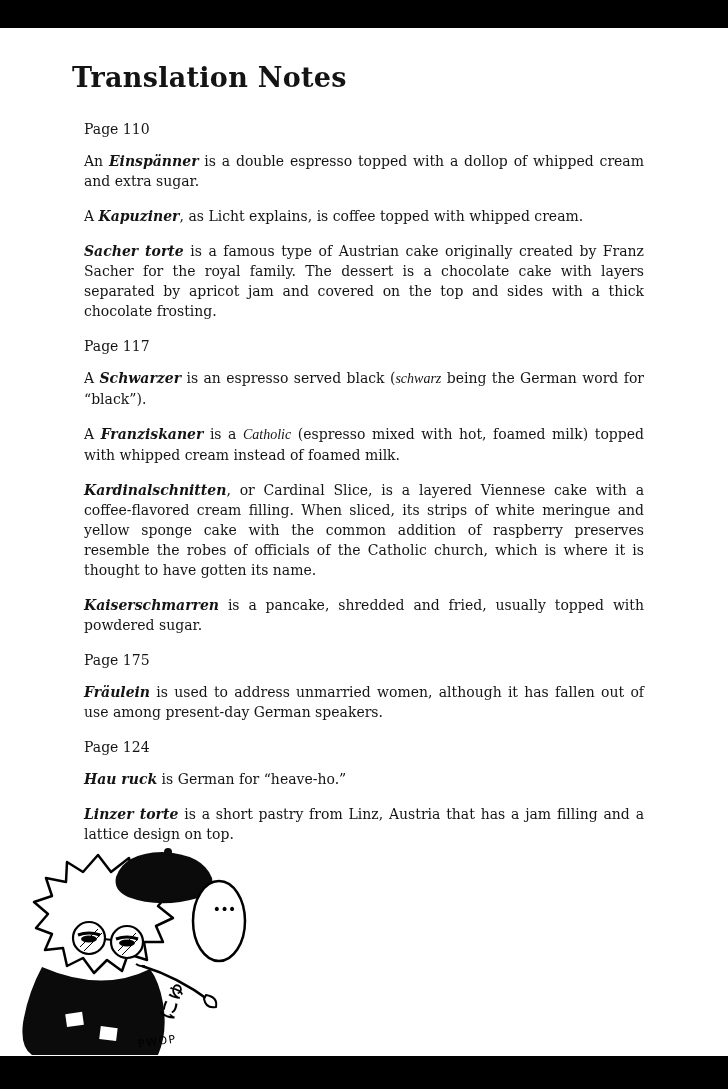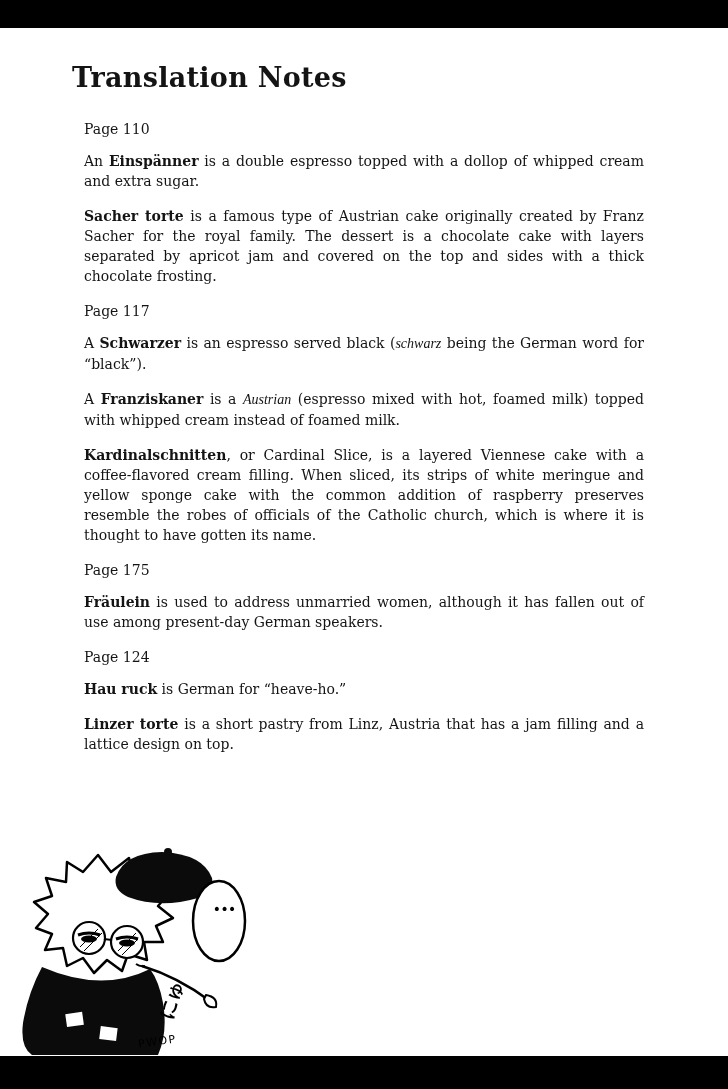--- a/index.html
+++ b/index.html
@@ -31,21 +31,21 @@
     letter-spacing: 0.3px;
   }
   .notes p {
     margin: 12px;
     font-size: 14px;
     line-height: 20px;
     text-align: justify;
   }
   .notes p.page-label { text-align: left; }
   .notes p.note { margin-bottom: 15px; }
-  .bi { font-weight: bold; }
+  .bi { font-weight: bold; font-style: italic; }
   .i  { font-style: italic; font-family: Liberation Serif, serif; }
 
   .figure {
     position: absolute;
     left: 10px;
     top: 845px;
     width: 260px;
     height: 212px;
     z-index: 1;
   }
@@ -88,25 +88,27 @@
 
 <div class="page">
 
   <div class="bar top"></div>
 
   <div class="content">
     <h1 class="title">Translation Notes</h1>
     <div class="notes" id="notes">
         <p class="page-label"><span>Page 110</span></p>
         <p class="note"><span>An </span><span class="bi">Einspänner</span><span> is a double espresso topped with a dollop of whipped cream and extra sugar.</span></p>
+        <p class="note"><span>A </span><span class="bi">Kapuziner</span><span>, as Licht explains, is coffee topped with whipped cream.</span></p>
         <p class="note"><span class="bi">Sacher torte</span><span> is a famous type of Austrian cake originally created by Franz Sacher for the royal family. The dessert is a chocolate cake with layers separated by apricot jam and covered on the top and sides with a thick chocolate frosting.</span></p>
         <p class="page-label"><span>Page 117</span></p>
         <p class="note"><span>A </span><span class="bi">Schwarzer</span><span> is an espresso served black (</span><span class="i">schwarz</span><span> being the German word for “black”).</span></p>
-        <p class="note"><span>A </span><span class="bi">Franziskaner</span><span> is a </span><span class="i">Austrian</span><span> (espresso mixed with hot, foamed milk) topped with whipped cream instead of foamed milk.</span></p>
+        <p class="note"><span>A </span><span class="bi">Franziskaner</span><span> is a </span><span class="i">Catholic</span><span> (espresso mixed with hot, foamed milk) topped with whipped cream instead of foamed milk.</span></p>
         <p class="note"><span class="bi">Kardinalschnitten</span><span>, or Cardinal Slice, is a layered Viennese cake with a coffee-flavored cream filling. When sliced, its strips of white meringue and yellow sponge cake with the common addition of raspberry preserves resemble the robes of officials of the Catholic church, which is where it is thought to have gotten its name.</span></p>
+        <p class="note"><span class="bi">Kaiserschmarren</span><span> is a pancake, shredded and fried, usually topped with powdered sugar.</span></p>
         <p class="page-label"><span>Page 175</span></p>
         <p class="note"><span class="bi">Fräulein</span><span> is used to address unmarried women, although it has fallen out of use among present-day German speakers.</span></p>
         <p class="page-label"><span>Page 124</span></p>
         <p class="note"><span class="bi">Hau ruck</span><span> is German for “heave-ho.”</span></p>
         <p class="note"><span class="bi">Linzer torte</span><span> is a short pastry from Linz, Austria that has a jam filling and a lattice design on top.</span></p>
       </div>
   </div>
 
   <div class="figure">
     <svg width="260" height="212" viewBox="0 0 260 212" aria-hidden="true">

